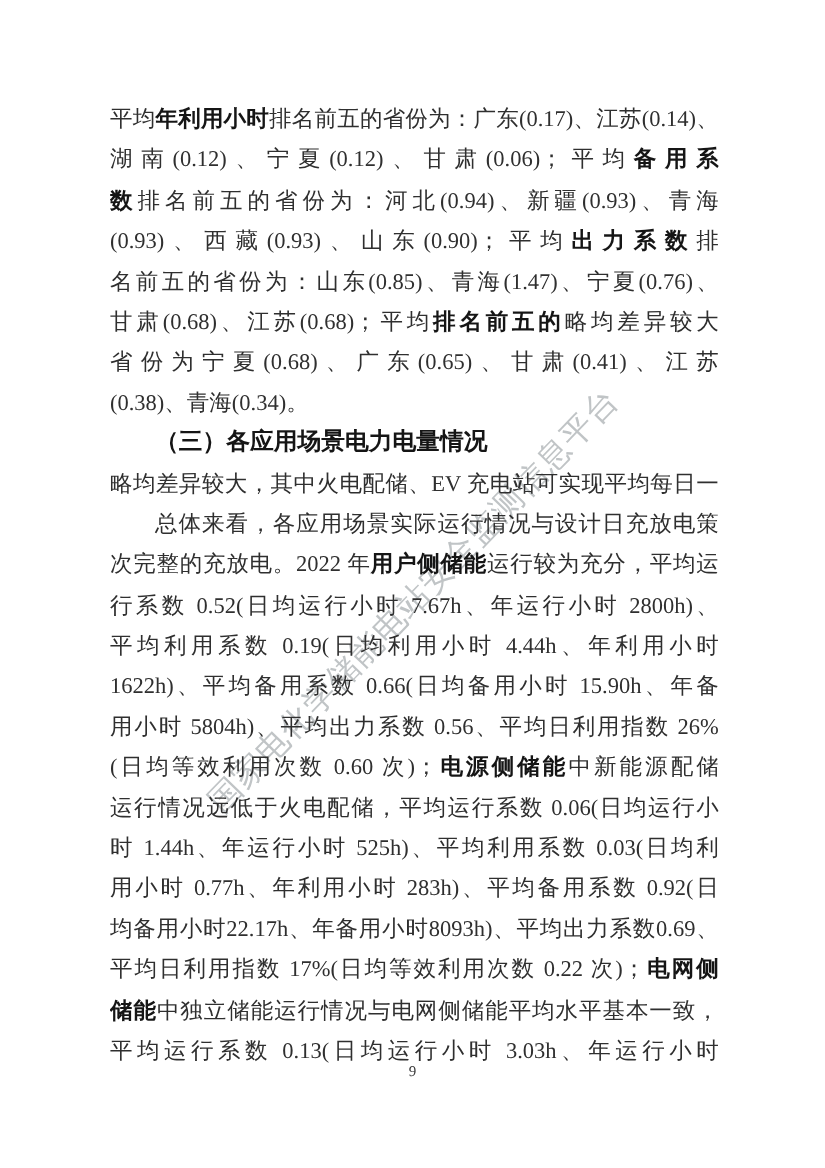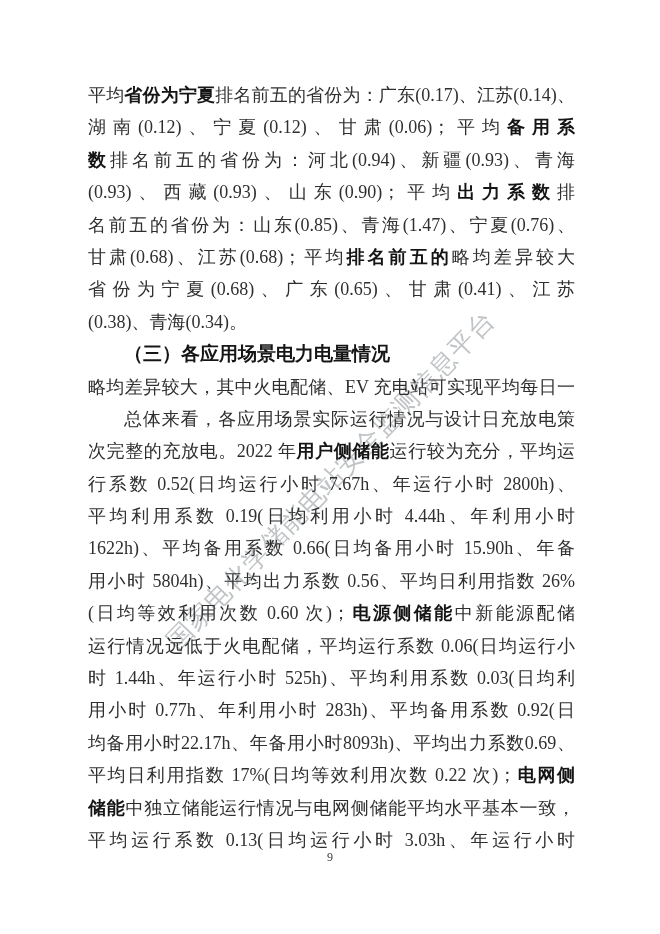--- a/index.html
+++ b/index.html
@@ -43,21 +43,21 @@
   }
 </style>
 </head>
 <body>
 
 <div class="page">
 
   <div class="watermark">国家电化学储能电站安全监测信息平台</div>
 
   <div class="content">
-      <div class="line"><span>平均</span><b>省份为宁夏</b><span>排名前五的省份为：广东(0.17)、江苏(0.14)、</span></div>
+      <div class="line"><span>平均</span><b>年利用小时</b><span>排名前五的省份为：广东(0.17)、江苏(0.14)、</span></div>
       <div class="line"><span>湖南(0.12)、宁夏(0.12)、甘肃(0.06)；平均</span><b>备用系</b></div>
       <div class="line"><b>数</b><span>排名前五的省份为：河北(0.94)、新疆(0.93)、青海</span></div>
       <div class="line"><span>(0.93)、西藏(0.93)、山东(0.90)；平均</span><b>出力系数</b><span>排</span></div>
       <div class="line"><span>名前五的省份为：山东(0.85)、青海(1.47)、宁夏(0.76)、</span></div>
       <div class="line"><span>甘肃(0.68)、江苏(0.68)；平均</span><b>排名前五的</b><span>略均差异较大</span></div>
       <div class="line"><span>省份为宁夏(0.68)、广东(0.65)、甘肃(0.41)、江苏</span></div>
       <div class="line noj"><span>(0.38)、青海(0.34)。</span></div>
       <div class="line noj ind head"><b>（三）各应用场景电力电量情况</b></div>
       <div class="line"><span>略均差异较大，其中火电配储、EV 充电站可实现平均每日一</span></div>
       <div class="line ind"><span>总体来看，各应用场景实际运行情况与设计日充放电策</span></div>

